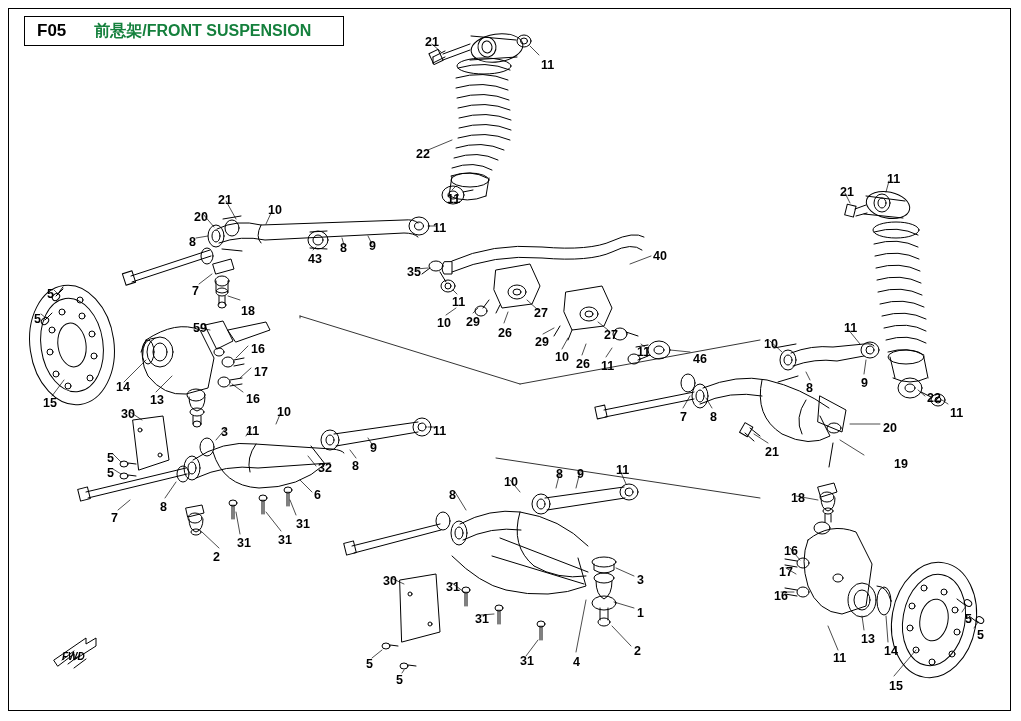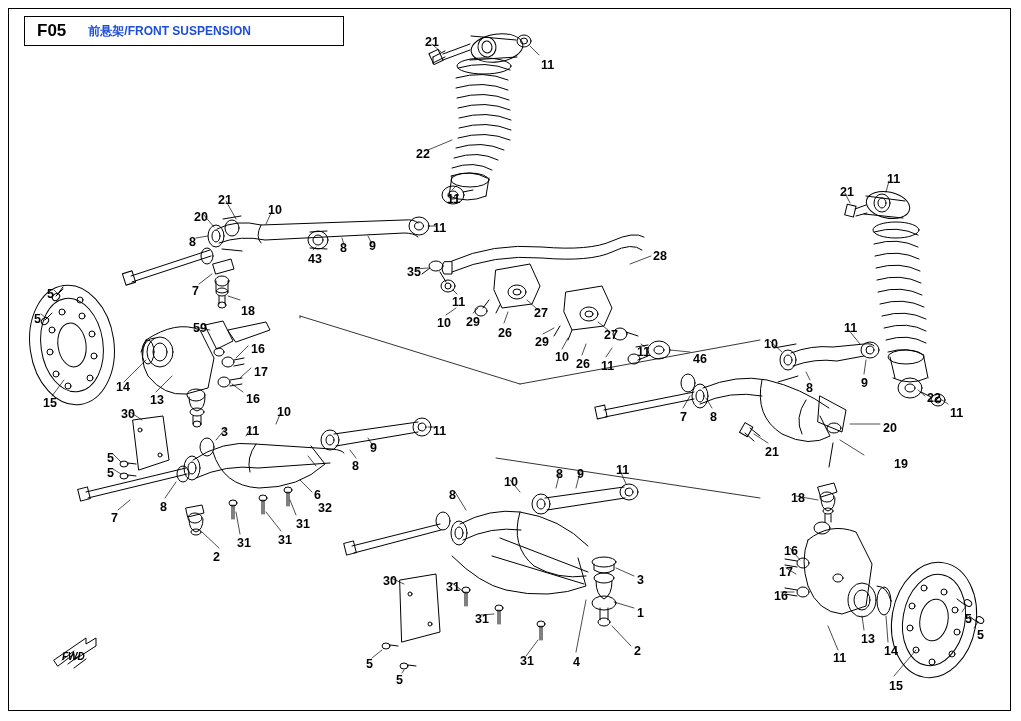--- a/index.html
+++ b/index.html
@@ -40,24 +40,24 @@
     padding-left: 12px;
     z-index: 40;
   }
   #title-box .t-code {
     font-size: 17px;
     font-weight: bold;
     letter-spacing: 0px;
     color: #000;
   }
   #title-box .t-name {
-    font-size: 12px;
+    font-size: 16px;
     font-weight: bold;
-    margin-left: 22px;
-    color: #1d4ed8;
+    margin-left: 28px;
+    color: #15803d;
   }
   svg#art {
     position: absolute;
     left: 0;
     top: 0;
     width: 1021px;
     height: 721px;
   }
   .lbl {
     position: absolute;
@@ -550,21 +550,21 @@
       <div class="lbl" style="left: 840px; top: 186px;">21</div>
       <div class="lbl" style="left: 887px; top: 173px;">11</div>
       <div class="lbl" style="left: 218px; top: 194px;">21</div>
       <div class="lbl" style="left: 194px; top: 211px;">20</div>
       <div class="lbl" style="left: 268px; top: 204px;">10</div>
       <div class="lbl" style="left: 189px; top: 236px;">8</div>
       <div class="lbl" style="left: 433px; top: 222px;">11</div>
       <div class="lbl" style="left: 308px; top: 253px;">43</div>
       <div class="lbl" style="left: 340px; top: 242px;">8</div>
       <div class="lbl" style="left: 369px; top: 240px;">9</div>
-      <div class="lbl" style="left: 653px; top: 250px;">28</div>
+      <div class="lbl" style="left: 653px; top: 250px;">40</div>
       <div class="lbl" style="left: 407px; top: 266px;">35</div>
       <div class="lbl" style="left: 192px; top: 285px;">7</div>
       <div class="lbl" style="left: 241px; top: 305px;">18</div>
       <div class="lbl" style="left: 452px; top: 296px;">11</div>
       <div class="lbl" style="left: 437px; top: 317px;">10</div>
       <div class="lbl" style="left: 466px; top: 316px;">29</div>
       <div class="lbl" style="left: 498px; top: 327px;">26</div>
       <div class="lbl" style="left: 534px; top: 307px;">27</div>
       <div class="lbl" style="left: 535px; top: 336px;">29</div>
       <div class="lbl" style="left: 604px; top: 329px;">27</div>
@@ -593,21 +593,21 @@
       <div class="lbl" style="left: 883px; top: 422px;">20</div>
       <div class="lbl" style="left: 765px; top: 446px;">21</div>
       <div class="lbl" style="left: 866px; top: 458px; margin-left: 28px;">19</div>
       <div class="lbl" style="left: 121px; top: 408px;">30</div>
       <div class="lbl" style="left: 221px; top: 426px;">3</div>
       <div class="lbl" style="left: 246px; top: 425px;">11</div>
       <div class="lbl" style="left: 277px; top: 406px;">10</div>
       <div class="lbl" style="left: 433px; top: 425px;">11</div>
       <div class="lbl" style="left: 370px; top: 442px;">9</div>
       <div class="lbl" style="left: 352px; top: 460px;">8</div>
-      <div class="lbl" style="left: 318px; top: 462px; margin-top: 40px;">32</div>
+      <div class="lbl" style="left: 318px; top: 462px;">32</div>
       <div class="lbl" style="left: 314px; top: 489px;">6</div>
       <div class="lbl" style="left: 107px; top: 452px;">5</div>
       <div class="lbl" style="left: 107px; top: 467px;">5</div>
       <div class="lbl" style="left: 160px; top: 501px;">8</div>
       <div class="lbl" style="left: 111px; top: 512px;">7</div>
       <div class="lbl" style="left: 237px; top: 537px;">31</div>
       <div class="lbl" style="left: 278px; top: 534px;">31</div>
       <div class="lbl" style="left: 213px; top: 551px;">2</div>
       <div class="lbl" style="left: 296px; top: 518px;">31</div>
       <div class="lbl" style="left: 504px; top: 476px;">10</div>

